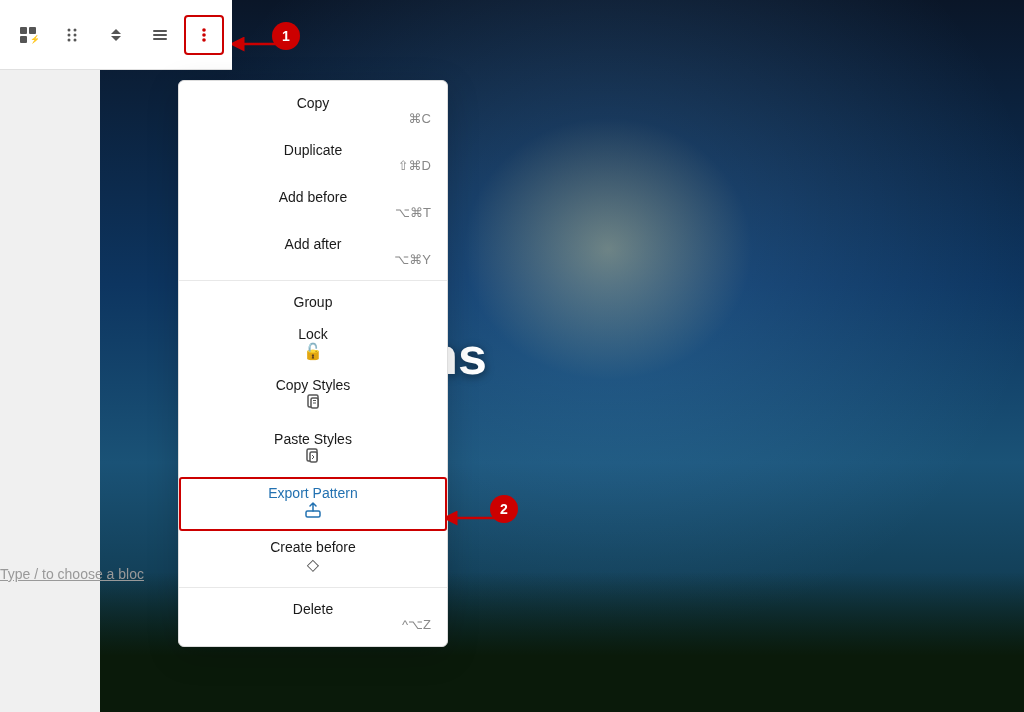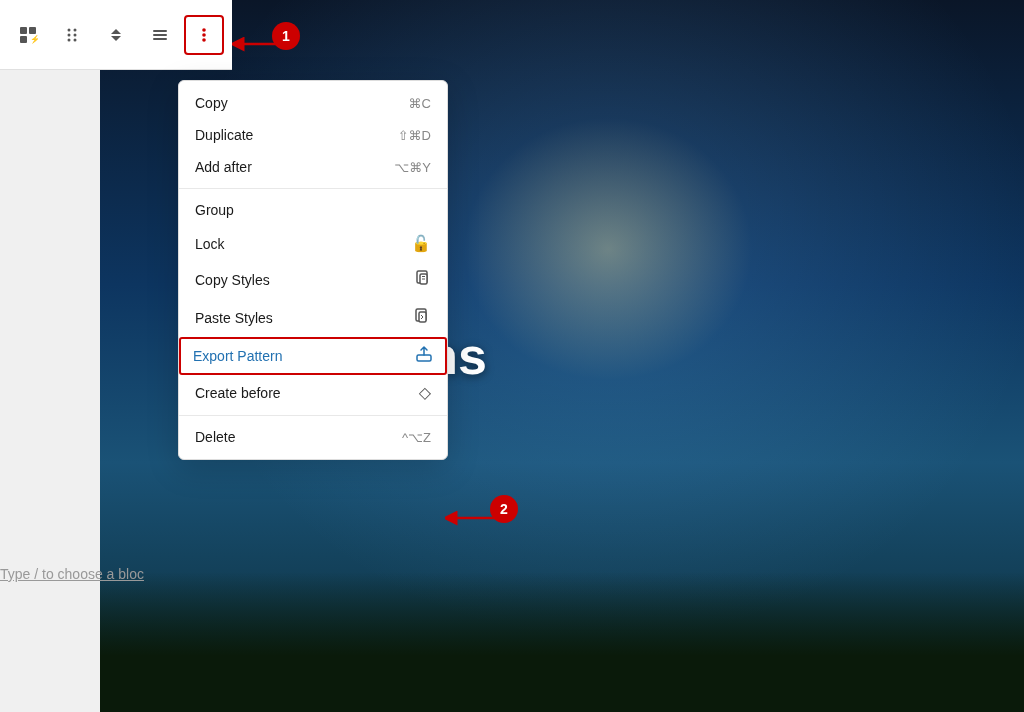--- a/index.html
+++ b/index.html
@@ -111,28 +111,28 @@
     }
 
     .menu-item {
       display: flex;
       align-items: center;
       justify-content: space-between;
       padding: 8px 16px;
       cursor: pointer;
       font-size: 14px;
       color: #1a1a1a;
+      flex-direction: column;
     }
     .menu-item.highlighted {
       color: #2271b1;
       border: 2px solid #cc0000;
       border-radius: 3px;
       margin: 0 0;
       padding: 6px 12px;
-      gap: 18px;
     }
 
     .menu-shortcut {
       color: #888;
       font-size: 13px;
       margin-left: auto;
     }
 
     .menu-divider {
       height: 1px;
@@ -233,20 +233,24 @@
   <div class="menu-item">
     <span>Copy</span>
     <span class="menu-shortcut">⌘C</span>
   </div>
 
   <div class="menu-item">
     <span>Duplicate</span>
     <span class="menu-shortcut">⇧⌘D</span>
   </div>
 
+  <div class="menu-item">
+    <span>Add before</span>
+    <span class="menu-shortcut">⌥⌘T</span>
+  </div>
 
   <div class="menu-item">
     <span>Add after</span>
     <span class="menu-shortcut">⌥⌘Y</span>
   </div>
 
   <div class="menu-divider"></div>
 
   <div class="menu-item">
     <span>Group</span>

